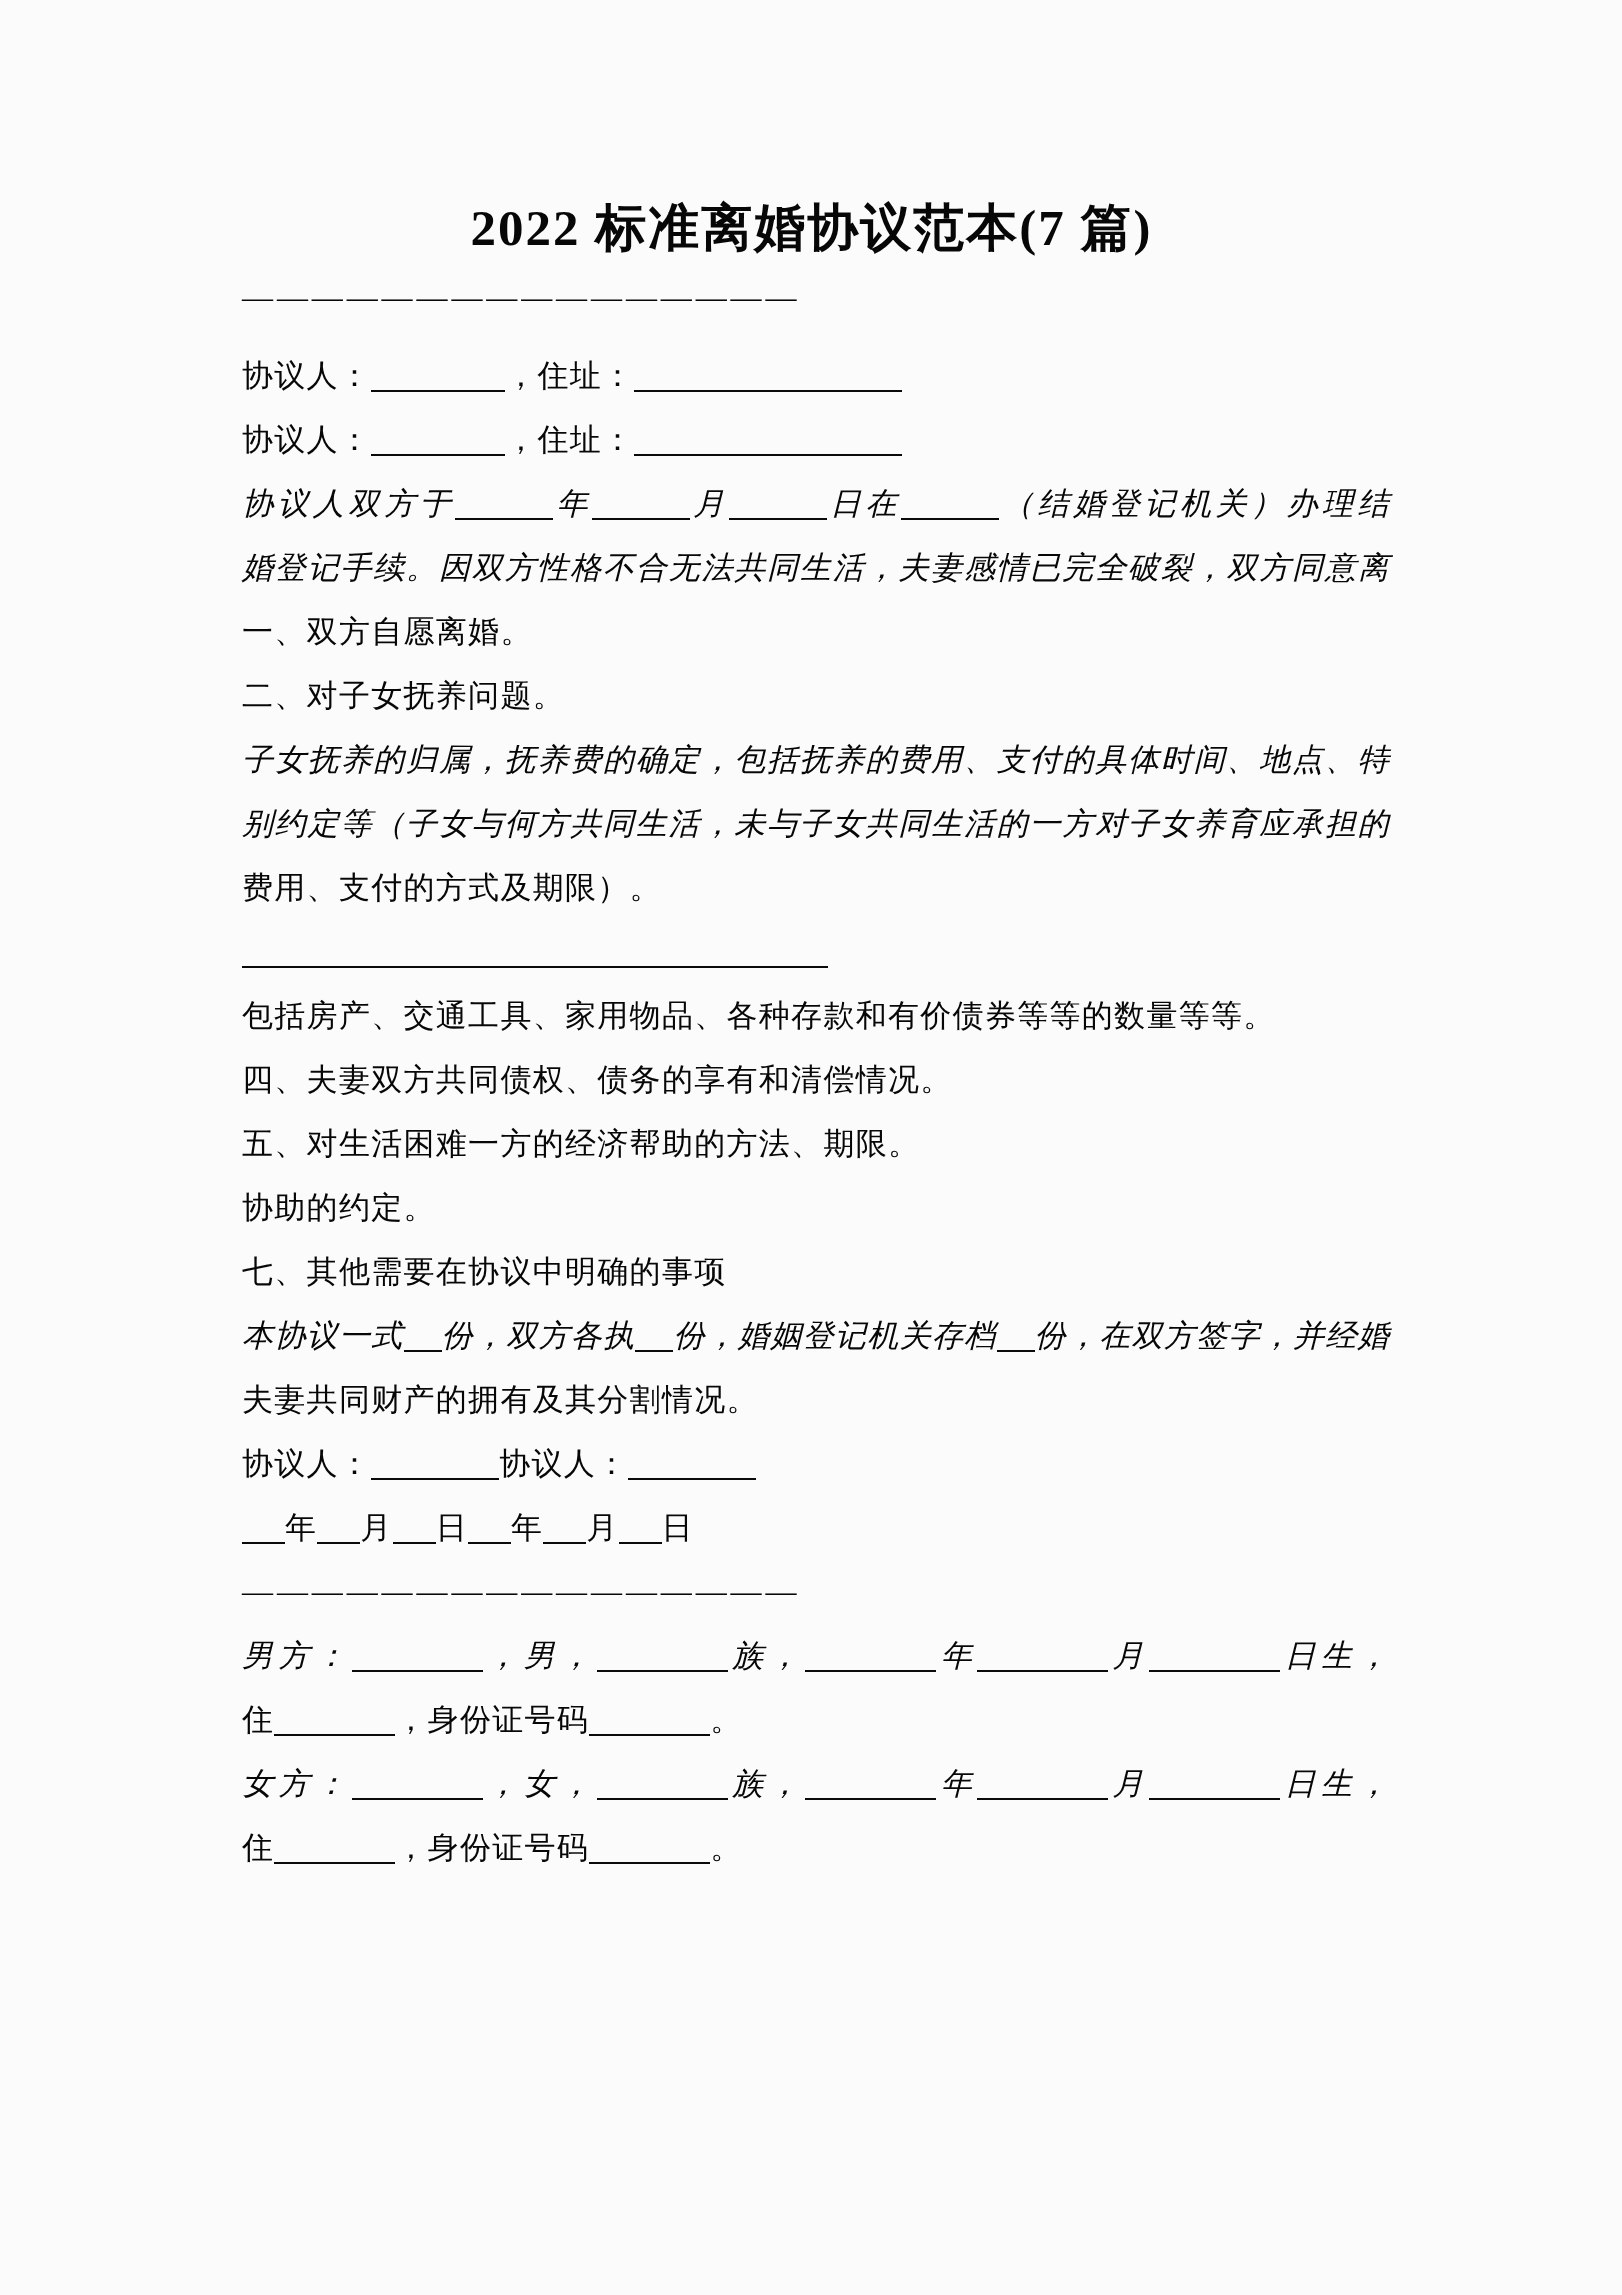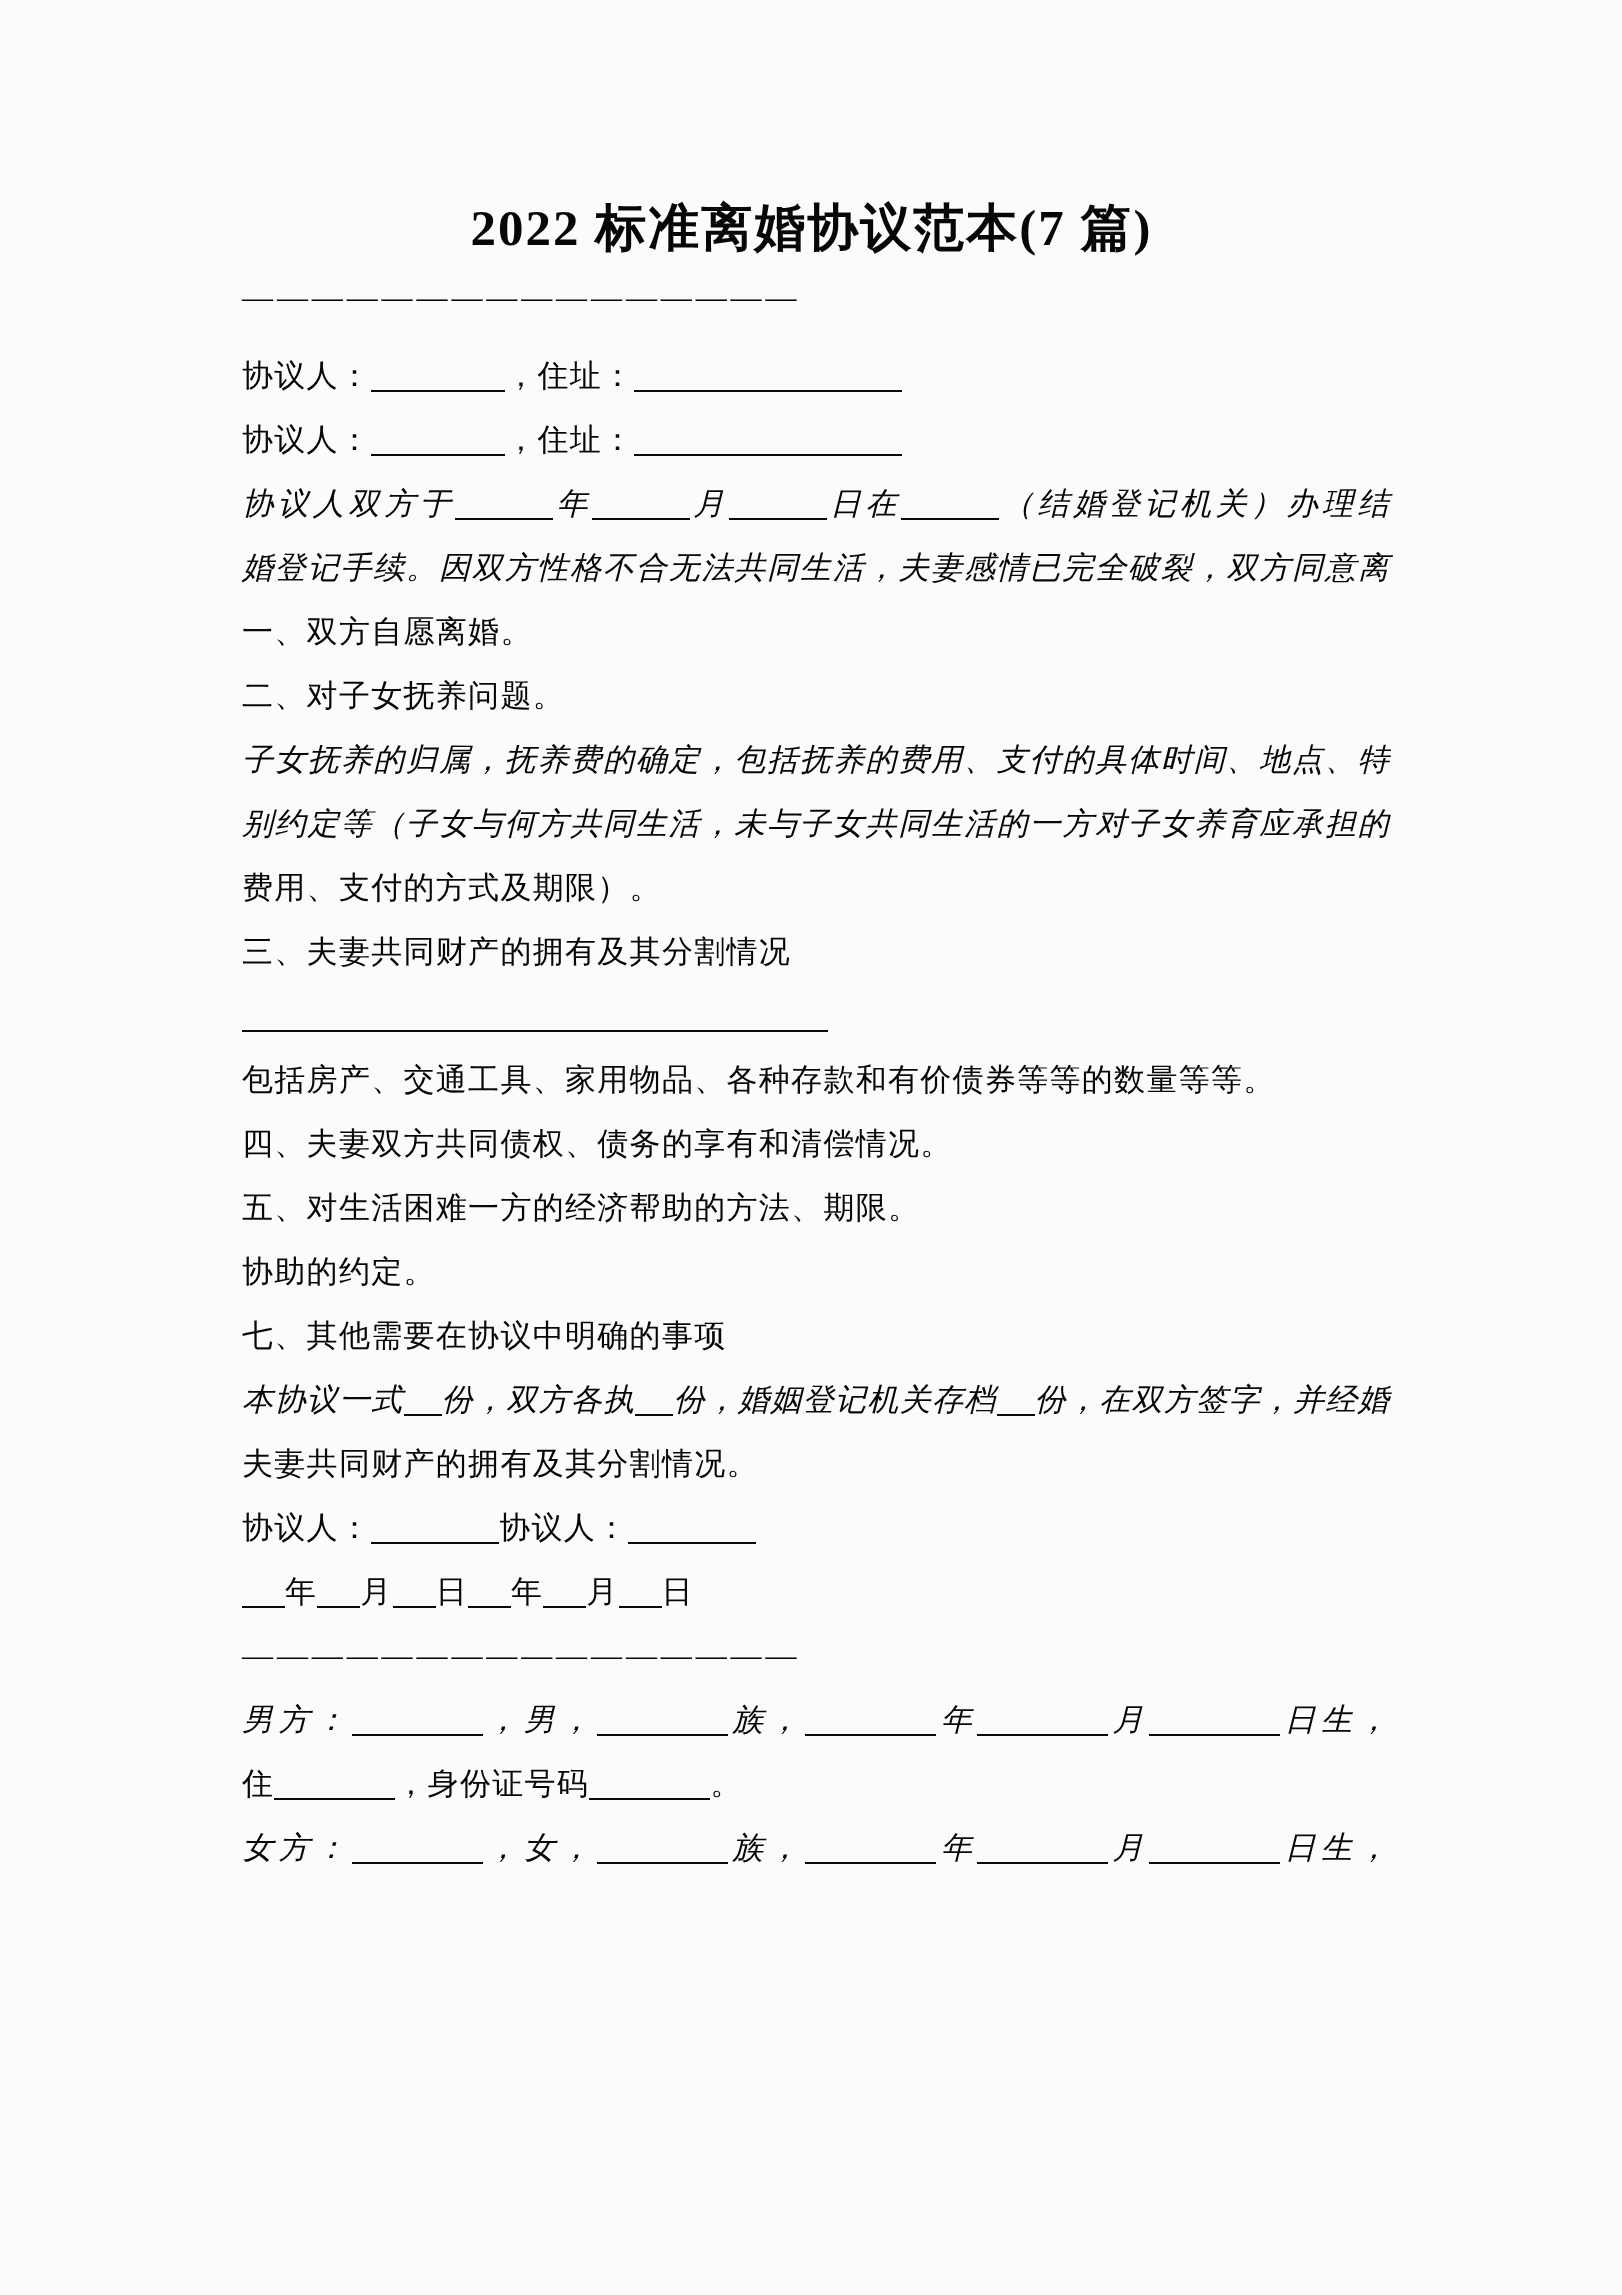--- a/index.html
+++ b/index.html
@@ -76,21 +76,20 @@
     <div class="line">一、双方自愿离婚。</div>
 
     <div class="line">二、对子女抚养问题。</div>
 
     <div class="line just">子女抚养的归属，抚养费的确定，包括抚养的费用、支付的具体时间、地点、特</div>
 
     <div class="line just">别约定等（子女与何方共同生活，未与子女共同生活的一方对子女养育应承担的</div>
 
     <div class="line">费用、支付的方式及期限）。</div>
 
-    <div class="line">三、夫妻共同财产的拥有及其分割情况</div>
 
     <div class="line"><span class="bl w895"></span></div>
 
     <div class="line">包括房产、交通工具、家用物品、各种存款和有价债券等等的数量等等。</div>
 
     <div class="line">四、夫妻双方共同债权、债务的享有和清偿情况。</div>
 
     <div class="line">五、对生活困难一方的经济帮助的方法、期限。</div>
 
 

